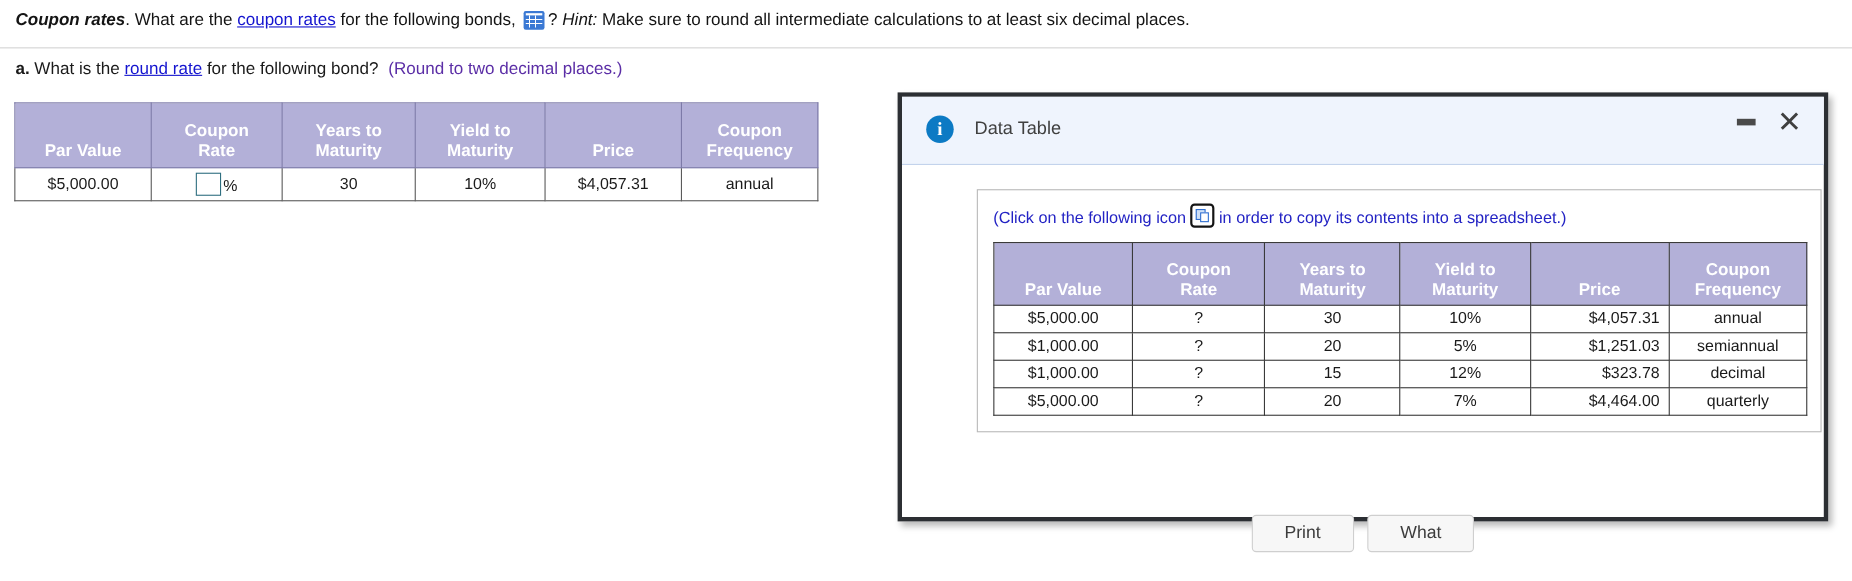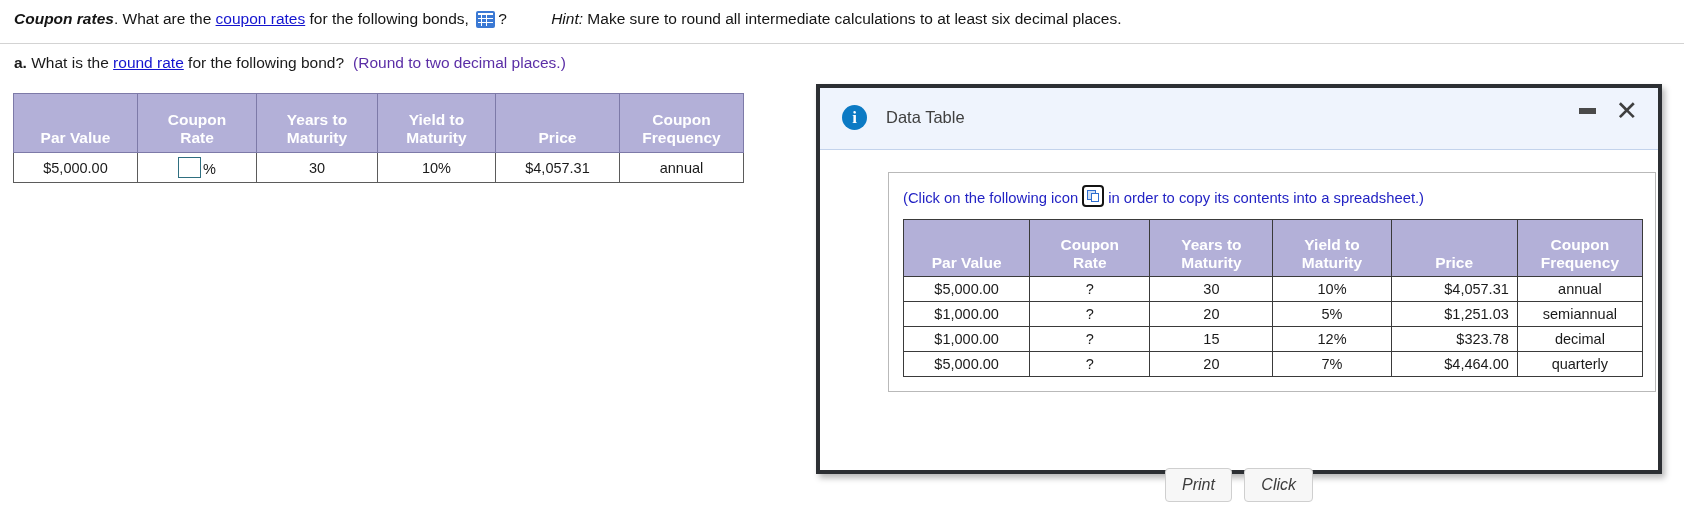--- a/index.html
+++ b/index.html
@@ -23,21 +23,21 @@
     top: 8px;
     font-size: 15.5px;
     line-height: 22px;
     white-space: nowrap;
     color: #141414;
   }
   .q-header .bold-italic {
     font-weight: bold;
     font-style: italic;
   }
-  .q-header .italic { font-style: italic; margin-left: 40px; }
+  .q-header .italic { font-style: italic; }
   a.link {
     color: #1414cf;
     text-decoration: underline;
     cursor: pointer;
   }
   .hr-divider {
     position: absolute;
     left: 0;
     top: 43px;
     width: 1684px;
@@ -301,31 +301,30 @@
   .dialog-footer {
     position: absolute;
     left: 0;
     top: 318px;
     width: 100%;
     text-align: center;
   }
   .dlg-btn {
     display: inline-block;
     min-width: 62px;
-    padding: 7px 16px;
+    padding: 7px 29px;
     margin: 0 4px;
     font-size: 16px;
     font-family: "Liberation Sans", sans-serif;
     color: #3c3c3c;
     background: #f7f7f7;
     border: 1px solid #cfcfcf;
     border-radius: 4px;
     cursor: pointer;
     box-sizing: border-box;
-    font-style: italic;
   }
 </style>
 </head>
 <body>
 
 <div class="q-header">
   <span class="bold-italic">Coupon rates</span><span>. What are the </span><a class="link" href="#">coupon rates</a><span> for the following bonds, </span><span class="grid-icon"></span><span>? </span><span class="italic">Hint:</span><span> Make sure to round all intermediate calculations to at least six decimal places.</span>
 </div>
 
 <div class="hr-divider"></div>
@@ -469,17 +468,17 @@
             <td>7%</td>
             <td class="num-right">$4,464.00</td>
             <td>quarterly</td>
           </tr>
         </tbody>
       </table>
     </div>
 
     <div class="dialog-footer">
       <button class="dlg-btn">Print</button>
-      <button class="dlg-btn">Click</button>
+      <button class="dlg-btn">What</button>
     </div>
 
   </div>
 </div>
 
 </body></html>

